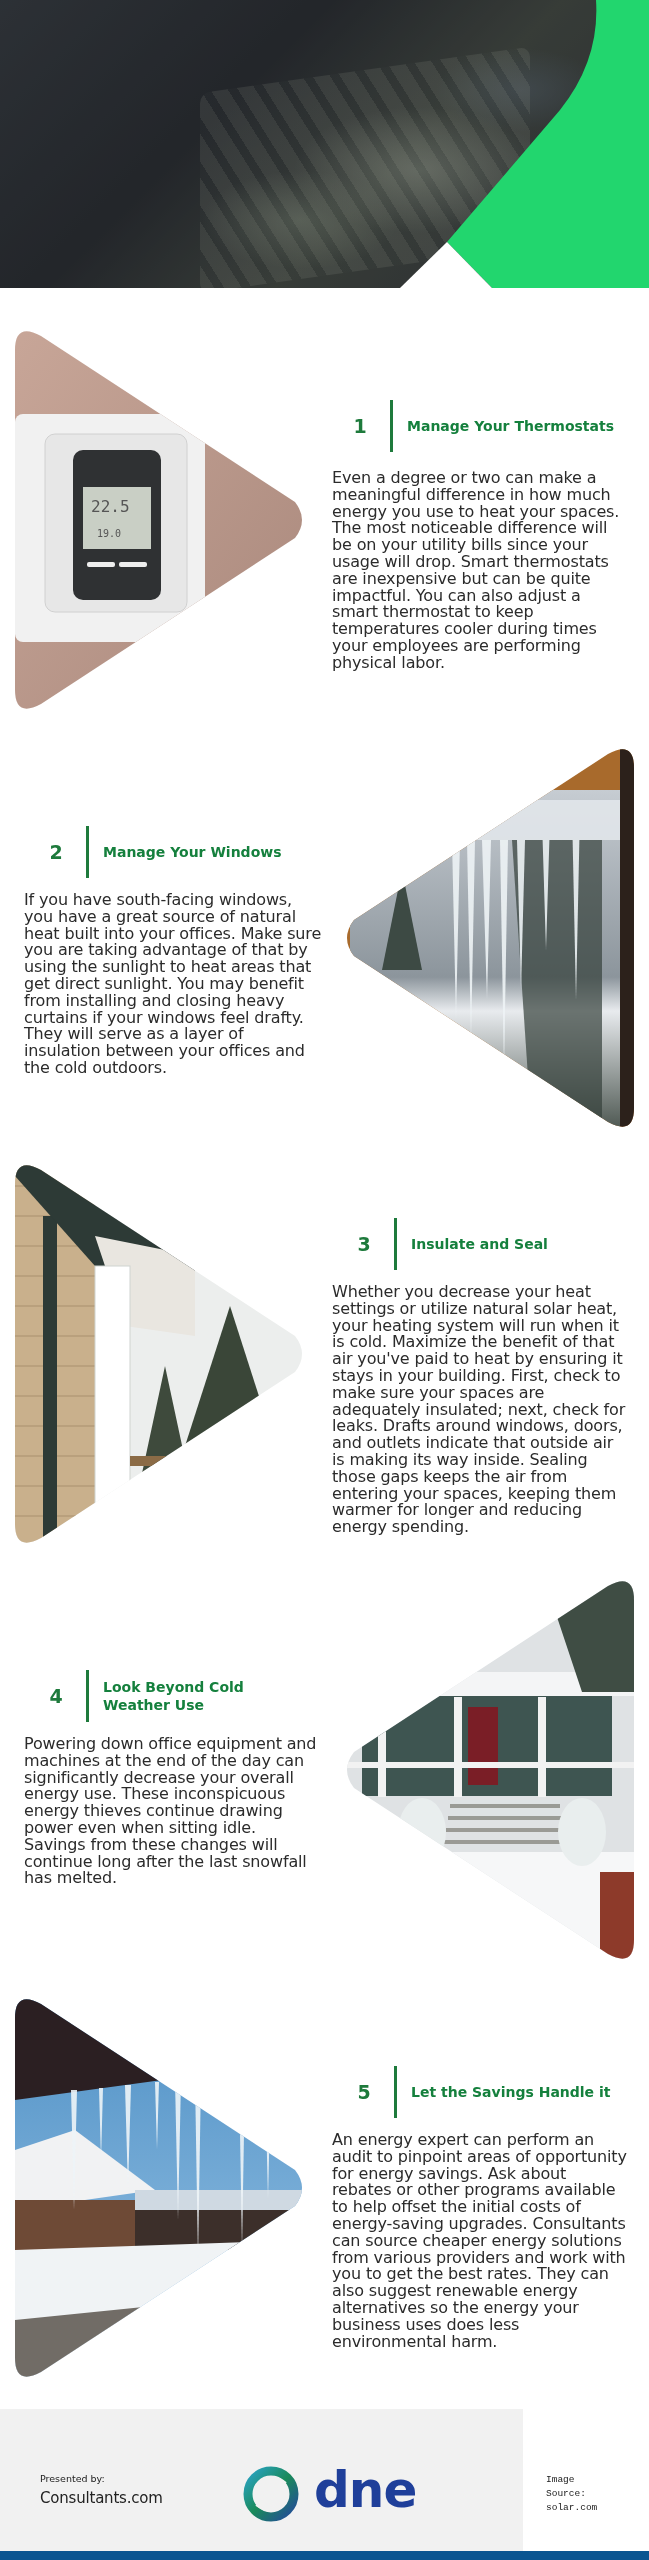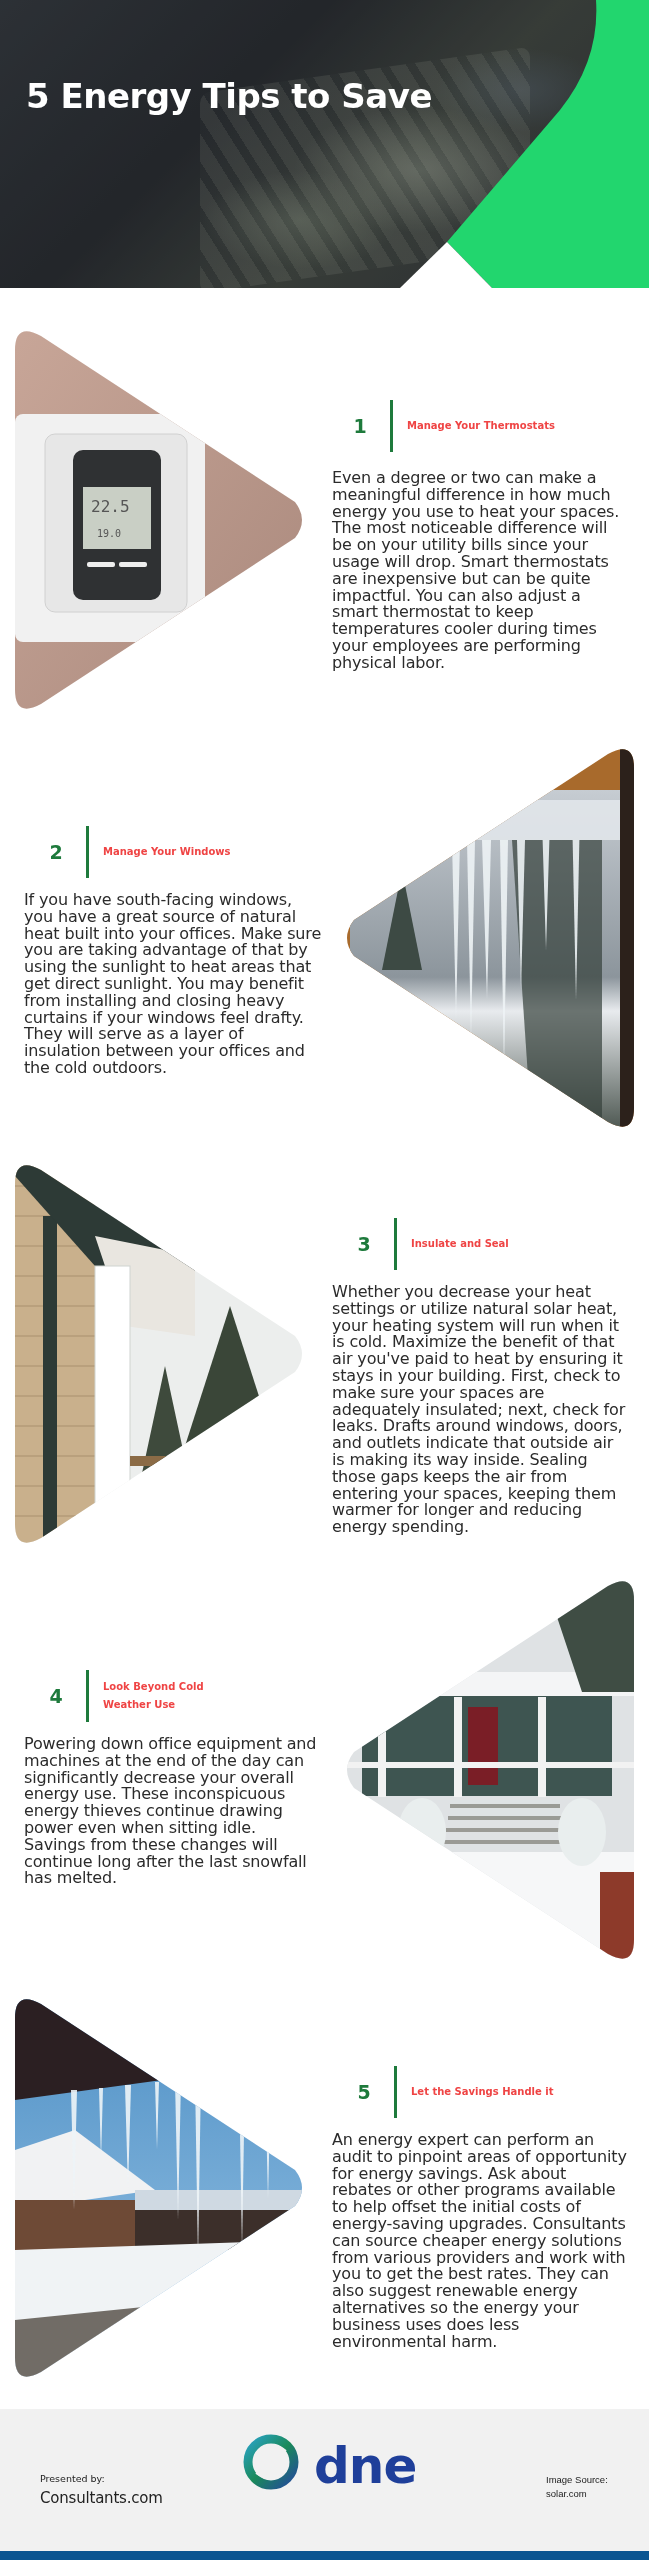--- a/index.html
+++ b/index.html
@@ -20,45 +20,44 @@
     transform: skewY(-8deg); border-radius: 10px; }
   .hero-shade { position: absolute; inset: 0; background: rgba(20,22,25,0.35); }
   .hero-green { position: absolute; inset: 0; }
   .hero-title { position: absolute; left: 26px; top: 72px; color: #ffffff; font-family: "DejaVu Sans", sans-serif;
     font-weight: bold; font-size: 34px; line-height: 48px; letter-spacing: -0.5px; }
   .tri { position: absolute; overflow: hidden; text-align: right; }
   .tri svg { display: block; }
   .tip-head { position: absolute; display: flex; align-items: center; }
   .tip-num { width: 40px; text-align: center; color: #1e7a3c; font-weight: bold; font-size: 19px; font-family: "DejaVu Sans", sans-serif; }
   .tip-bar { width: 3px; height: 52px; background: #1e7a3c; margin: 0 14px 0 10px; }
-  .tip-title { color: #ef4444; font-weight: bold; font-size: 10px; line-height: 18px; font-family: "DejaVu Sans", sans-serif; }
+  .tip-title { color: #15803d; font-weight: bold; font-size: 14px; line-height: 18px; font-family: "DejaVu Sans", sans-serif; }
   .tip-body { position: absolute; width: 298px; font-size: 16px; line-height: 16.8px; color: #2b2b2b; font-family: "DejaVu Sans", sans-serif; letter-spacing: -0.15px; }
 
   
-  .footer { position: absolute; left: 0; top: 2409px; width: 649px; height: 142px; background: #f1f1f1; }
+  .footer { position: absolute; left: 0; top: 2409px; width: 523px; height: 142px; background: #f1f1f1; }
   .footer-band { position: absolute; left: 0; top: 2551px; width: 649px; height: 9px; background: #0b5591; }
   .presented-label { position: absolute; left: 40px; top: 64px; font-size: 9.5px; color: #222; font-family: "DejaVu Sans", sans-serif; }
   .presented-site { position: absolute; left: 40px; top: 80px; font-size: 15px; color: #222; font-family: "DejaVu Sans", sans-serif; letter-spacing: -0.2px; }
-  .logo { position: absolute; left: 242px; top: 24px; display: flex; align-items: flex-end; }
+  .logo { position: absolute; left: 242px; top: 56px; display: flex; align-items: flex-start; }
   .logo-text { font-family: "DejaVu Sans", sans-serif; font-weight: bold; color: #1f3f9a; font-size: 50px; margin-left: 14px; letter-spacing: -1px; line-height: 1; }
-  .source-label { position: absolute; left: 546px; top: 64px; font-size: 9.5px; color: #222; line-height: 14px; font-family: Liberation Sans, sans-serif; }
+  .source-label { position: absolute; left: 546px; top: 64px; font-size: 9.5px; color: #222; line-height: 14px; font-family: Liberation Mono, monospace; }
 </style>
 </head>
 <body>
 
 <div class="hero">
   <div class="hero-photo"></div>
   <div class="hero-bills"></div>
   <div class="hero-shade"></div>
   <svg class="hero-green" width="649" height="288" viewBox="0 0 649 288">
     <path d="M 596 0 L 649 0 L 649 288 L 492 288 L 447 242 L 560 110 Q 600 60 596 0 Z" fill="#22d66e"></path>
     <path d="M 447 242 L 492 288 L 400 288 Z" fill="#ffffff"></path>
   </svg>
   <div class="hero-title">
-    <div>5 Energy Tips to Save</div>
   </div>
 </div>
 
 <div class="tri" style="left:15px; top:322px; width:294px; height:396px;">
   <svg width="294" height="396" viewBox="0 0 294 396">
     <defs>
       <clipPath id="c1">
           <path d="M 0 28 Q 0 0 26 14 L 280 180 Q 294 198 280 216 L 26 382 Q 0 396 0 368 Z"></path>
         </clipPath>
       <linearGradient id="g1" x1="0" x2="1" y1="0" y2="1">

